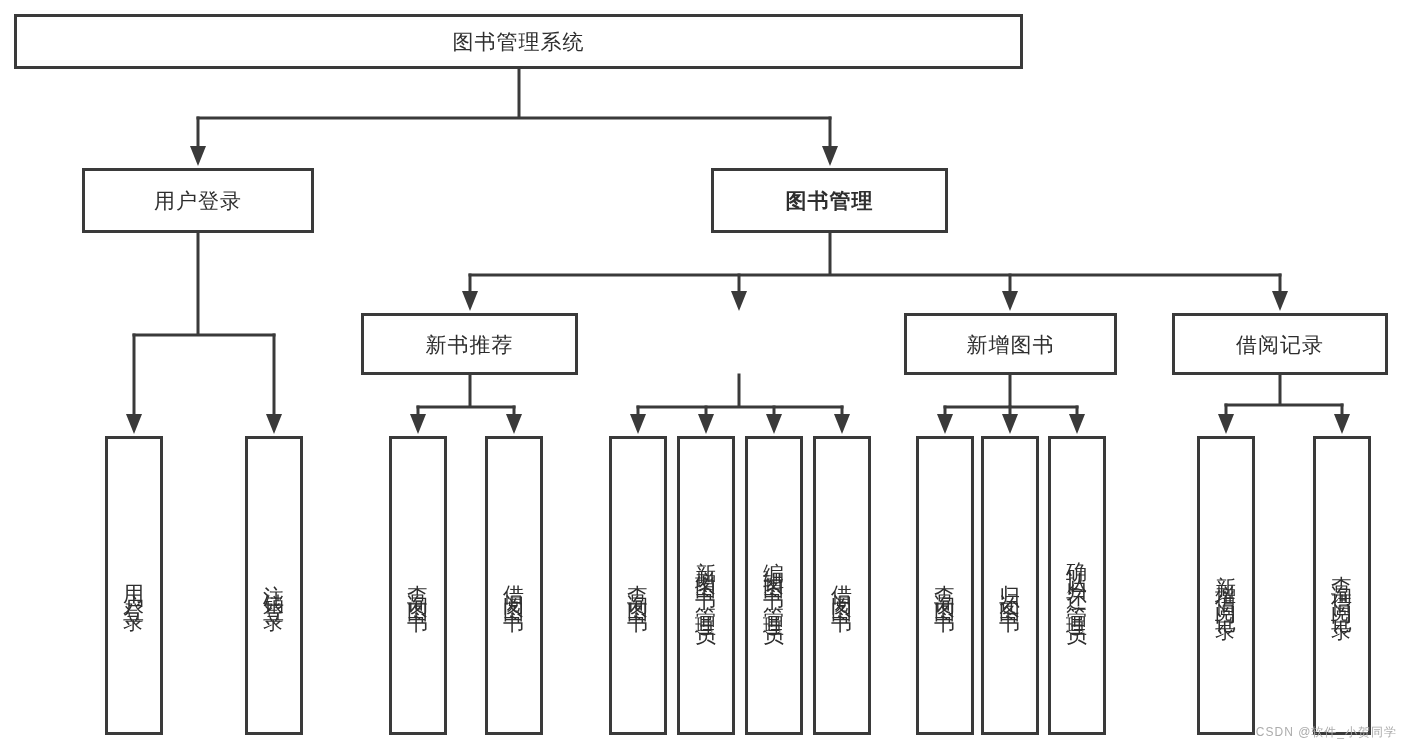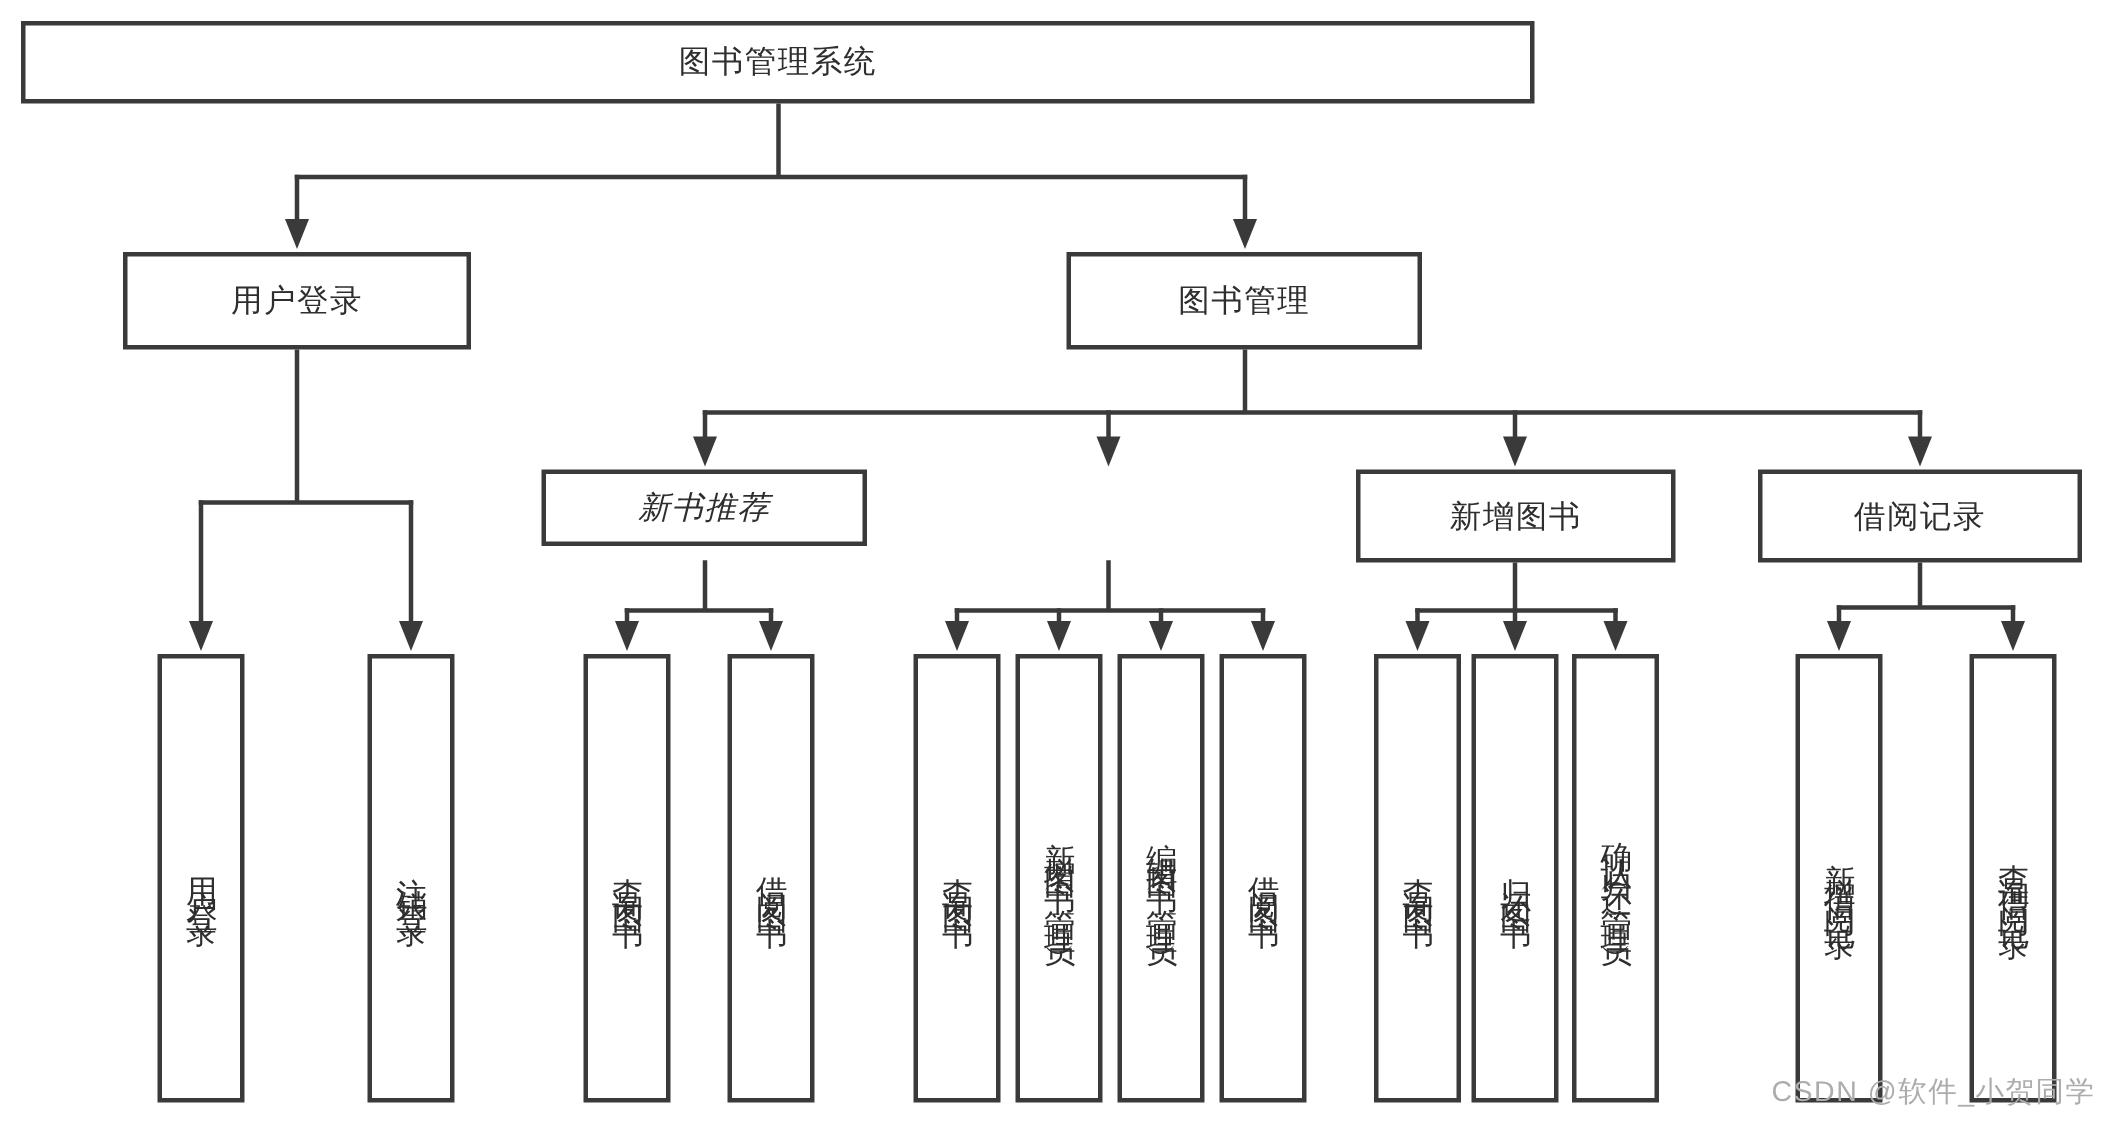--- a/index.html
+++ b/index.html
@@ -33,21 +33,21 @@
     writing-mode: vertical-rl;
     text-orientation: mixed;
     letter-spacing: 9px;
     line-height: 1;
     font-size: 21px;
   }
   .watermark {
     position: absolute;
     right: 8px;
     bottom: 6px;
-    font-size: 19px;
+    font-size: 12px;
     color: #acacac;
     letter-spacing: 1px;
     white-space: nowrap;
   }
 </style>
 </head>
 <body>
 
 <div class="stage">
 
@@ -120,25 +120,25 @@
     </g>
   </svg>
 
   <div class="node" style="left:14px; top:14px; width:1009px; height:55px;">
     <span>图书管理系统</span>
   </div>
 
   <div class="node" style="left:82px; top:168px; width:232px; height:65px;">
     <span>用户登录</span>
   </div>
-  <div class="node" style="left:711px; top:168px; width:237px; height:65px;">
+  <div class="node" style="left:711px; top:168px; width:237px; height:65px;font-weight:bold;">
     <span>图书管理</span>
   </div>
 
-  <div class="node" style="left:361px; top:313px; width:217px; height:51px;font-style:italic;">
+  <div class="node" style="left:361px; top:313px; width:217px; height:62px;">
     <span>新书推荐</span>
   </div>
   <div class="node" style="left:904px; top:313px; width:213px; height:62px;">
     <span>新增图书</span>
   </div>
   <div class="node" style="left:1172px; top:313px; width:216px; height:62px;">
     <span>借阅记录</span>
   </div>
 
   <div class="node" style="left:105px; top:436px; width:58px; height:299px;">

